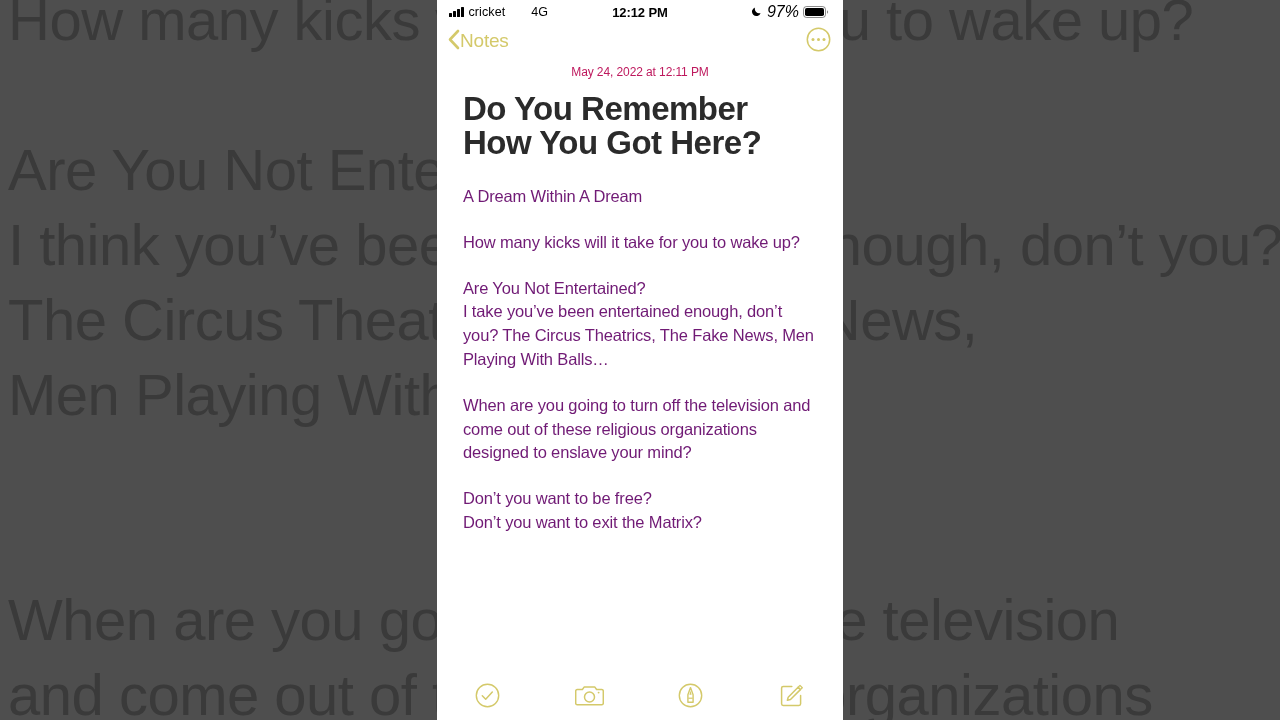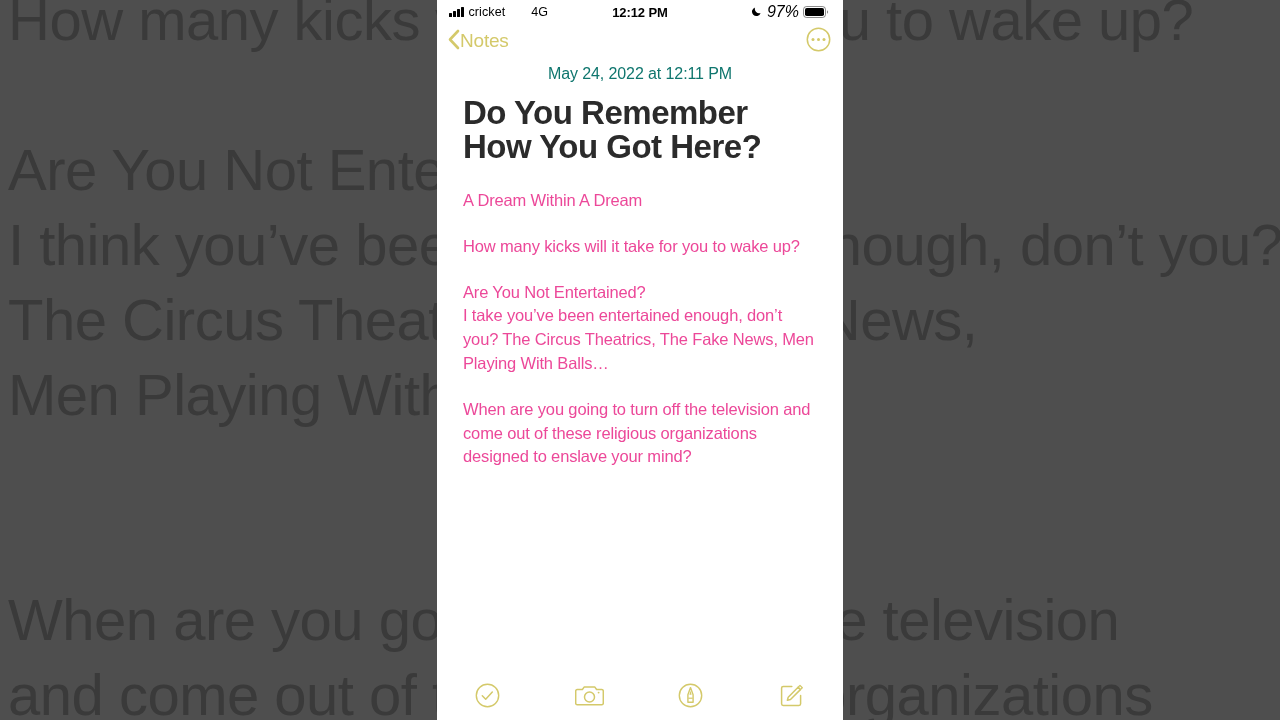--- a/index.html
+++ b/index.html
@@ -90,37 +90,37 @@
   #more-btn{ margin-left:auto; cursor:pointer; display:flex; }
 
   
   #note-scroll{
     padding:0 26px;
     height:640px;
     overflow:hidden;
   }
   #note-date{
     text-align:center;
-    color:#0f766e;
-    font-size:16px;
+    color:#be185d;
+    font-size:12px;
     margin-top:7px;
     letter-spacing:-0.1px;
   }
   #note-title{
     font-size:33px;
     font-weight:bold;
     color:#2b2b2b;
     line-height:34px;
     letter-spacing:-0.5px;
     margin-top:13px;
   }
   .note-para{
     font-size:16.5px;
     line-height:23.8px;
-    color:#ec4899;
+    color:#701a75;
     letter-spacing:-0.15px;
     margin-top:22px;
     white-space:pre-line;
   }
   .note-para.first{ margin-top:25px; }
 
   
   #toolbar{
     position:absolute;
     left:0; right:0; bottom:0;
@@ -205,20 +205,22 @@
   </div>
 
   <div id="note-scroll">
     <div id="note-date">May 24, 2022 at 12:11 PM</div>
     <div id="note-title">Do You Remember How You Got Here?</div>
     <div class="note-para first">A Dream Within A Dream</div>
     <div class="note-para">How many kicks will it take for you to wake up?</div>
     <div class="note-para">Are You Not Entertained?
 I take you’ve been entertained enough, don’t you? The Circus Theatrics, The Fake News, Men Playing With Balls…</div>
     <div class="note-para">When are you going to turn off the television and come out of these religious organizations designed to enslave your mind?</div>
+    <div class="note-para">Don’t you want to be free?
+Don’t you want to exit the Matrix?</div>
   </div>
 
   <div id="toolbar">
 
     <div class="tool-btn">
       <span>
         <svg width="25" height="25" viewBox="0 0 25 25">
           <circle cx="12.5" cy="12.5" r="11.2" fill="none" stroke="#d4c96a" stroke-width="1.4"></circle>
           <path d="M7.3 12.8l3.4 3.4 6.6-7.2" fill="none" stroke="#d4c96a" stroke-width="1.5" stroke-linecap="round" stroke-linejoin="round"></path>
         </svg>

